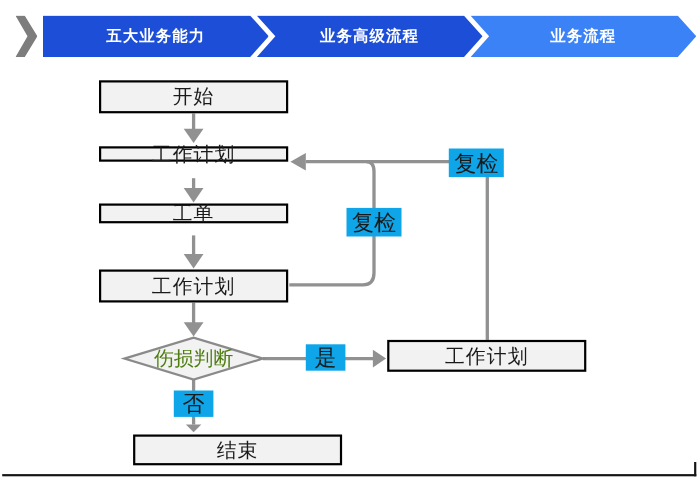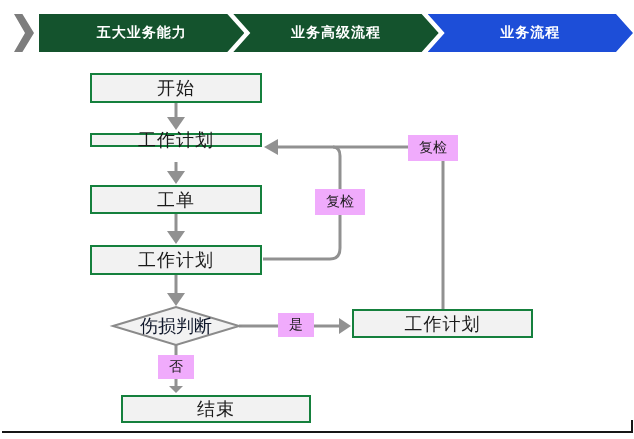--- a/index.html
+++ b/index.html
@@ -16,58 +16,58 @@
     position: absolute; left: 14px; top: 14px;
     width: 619px; height: 38px;
     display: flex; align-items: stretch;
   }
   .lead-chev {
     flex: none; width: 20px; background: #7D7D7D;
     clip-path: polygon(0 0, 42% 0, 100% 50%, 42% 100%, 0 100%, 55% 50%);
   }
   .chev {
     flex: 1; margin-left: -11px;
-    background: #14532d; color: #ffffff;
+    background: #1d4ed8; color: #ffffff;
     font-size: 14px; font-weight: bold; letter-spacing: 1px;
     display: flex; align-items: center; justify-content: center;
     clip-path: polygon(17px 50%, 0 0, calc(100% - 17px) 0, 100% 50%, calc(100% - 17px) 100%, 0 100%);
     white-space: nowrap;
   }
   .chev.first {
     margin-left: 5px;
     clip-path: polygon(0 0, calc(100% - 17px) 0, 100% 50%, calc(100% - 17px) 100%, 0 100%);
   }
-  .chev.active { background: #1d4ed8; }
+  .chev.active { background: #3b82f6; }
 
   
   .node {
     position: absolute; box-sizing: border-box;
-    background: #F2F2F2; border: 2px solid #15803d;
+    background: #F2F2F2; border: 2px solid #000000;
     display: flex; align-items: center; justify-content: center;
     font-size: 18px; color: #1A1A1A; letter-spacing: 1px;
     white-space: nowrap;
   }
   #node-start   { left: 90px;  top: 73px;  width: 172px; height: 30px; }
   #node-plan    { left: 90px;  top: 133px; width: 172px; height: 14px; }
-  #node-order   { left: 90px;  top: 185px; width: 172px; height: 29px; }
+  #node-order   { left: 90px;  top: 185px; width: 172px; height: 18px; }
   #node-inspect { left: 90px;  top: 245px; width: 172px; height: 30px; }
   #node-end     { left: 100px;  top: 395px; width: 190px; height: 28px; margin-left: 21px; }
   #node-repair  { left: 352px; top: 309px; width: 181px; height: 29px; }
 
   .diamond-label {
     position: absolute; left: 114px; top: 315px; width: 124px; height: 22px;
     display: flex; align-items: center; justify-content: center;
-    font-size: 18px; color: #0f172a; white-space: nowrap;
+    font-size: 18px; color: #4d7c0f; white-space: nowrap;
   }
 
   
   .elabel {
-    position: absolute; background: #f0abfc;
+    position: absolute; background: #0ea5e9;
     display: flex; align-items: center; justify-content: center;
-    font-size: 14px; color: #1A1A1A; white-space: nowrap;
+    font-size: 20px; color: #1A1A1A; white-space: nowrap;
   }
   #lbl-recheck-top  { left: 408px; top: 135px; width: 50px; height: 26px; }
   #lbl-recheck-loop { left: 315px; top: 189px; width: 50px; height: 26px; }
   #lbl-yes          { left: 278px; top: 313px; width: 36px; height: 24px; }
   #lbl-no           { left: 158px; top: 355px; width: 36px; height: 24px; }
 
   svg.connectors { position: absolute; left: 0; top: 0; }
 
   .bottom-rule {
     position: absolute; left: 2px; top: 431px; width: 631px; height: 2px;

